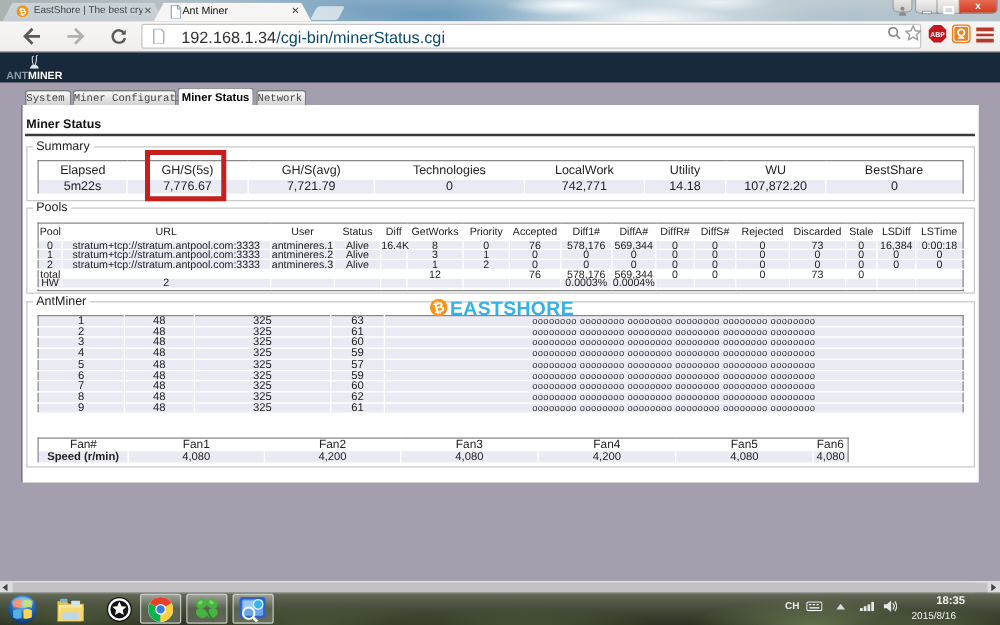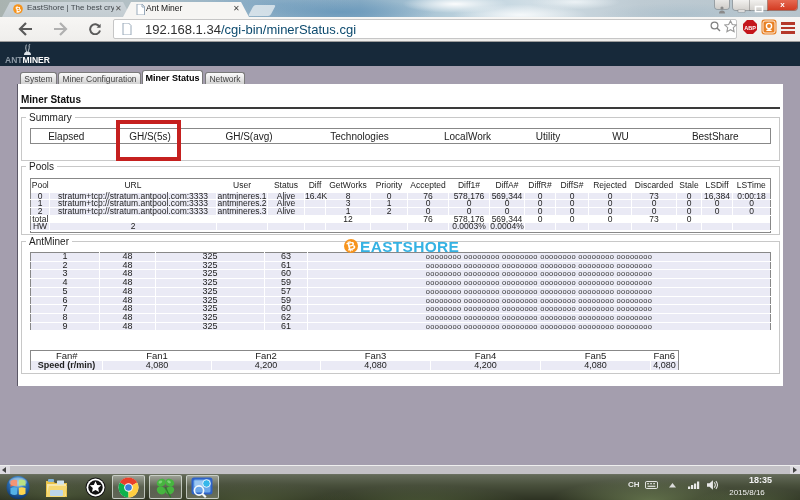--- a/index.html
+++ b/index.html
@@ -35,21 +35,21 @@
 #toolbar { left:0; top:17px; width:800px; height:25px; background:linear-gradient(#f7f6f4,#efeeec); border-bottom:1px solid #9c9c9c; }
 #omnibox { left:113px; top:19px; width:624px; height:20px; background:#fff; border:1px solid #c6c6c6; border-radius:2px; }
 #urltext { left:145px; top:22px; font-size:13px; color:#2f2f2f; letter-spacing:0; }
 .navico { position:absolute; top:21px; }
 
 
 #navyhdr { left:0; top:42px; width:800px; height:24px; background:#17293a; }
 #antlogo { left:5px; top:55px; font-size:8.5px; font-weight:bold; letter-spacing:0; color:#8d9aa6; }
 #antlogo b { color:#fdfdfd; }
 
-.ltab { position:absolute; top:72px; height:12px; background:linear-gradient(#fbfbfb,#d2d2d2); border:1px solid #7a7a7a; border-bottom:none; border-radius:3px 3px 0 0; color:#444; font-size:8.5px; text-align:center; line-height:12px; white-space:nowrap; }
+.ltab { position:absolute; top:72px; height:12px; background:linear-gradient(#fbfbfb,#d2d2d2); border:1px solid #7a7a7a; border-bottom:none; border-radius:3px 3px 0 0; color:#444; font-size:8.5px; text-align:left; line-height:12px; white-space:nowrap;font-family:Liberation Mono, monospace; }
 #ltab-active { position:absolute; left:142px; top:70px; width:61px; height:14px; background:#fff; border:1px solid #7a7a7a; border-bottom:none; border-radius:3px 3px 0 0; color:#000; font-weight:bold; font-size:9px; text-align:center; line-height:14px; white-space:nowrap; }
 
 #panel { left:17px; top:84px; width:766px; height:302px; background:#fff; border-left:1.5px solid #5a5766; }
 #pagetitle { left:21px; top:94px; font-size:10px; font-weight:bold; color:#111; }
 #titlehr { left:20px; top:107px; width:760px; height:1.5px; background:#3a3a3a; }
 
 fieldset.fs { position:absolute; border:1px solid #c8c8c8; background:#fff; }
 fieldset.fs legend { font-size:10px; font-weight:normal; color:#222; padding:0 3px; margin-left:4px; }
 
 table.t { border-collapse:collapse; table-layout:fixed; width:100%; }
@@ -212,20 +212,30 @@
       <tbody>
           <tr class="hdr">
             <td>Elapsed</td>
             <td>GH/S(5s)</td>
             <td>GH/S(avg)</td>
             <td>Technologies</td>
             <td>LocalWork</td>
             <td>Utility</td>
             <td>WU</td>
             <td>BestShare</td>
+          </tr>
+      <tr class="lav">
+            <td>5m22s</td>
+            <td>7,776.67</td>
+            <td>7,721.79</td>
+            <td>0</td>
+            <td>742,771</td>
+            <td>14.18</td>
+            <td>107,872.20</td>
+            <td>0</td>
           </tr>
     </tbody>
       </table>
   </div>
   <div class="abs" id="redbox"></div>
 
   <fieldset class="fs" id="fs-pools">
       <legend>Pools</legend>
     </fieldset>
   <div class="abs" style="left:30px;top:178px;width:741px;z-index:5">

